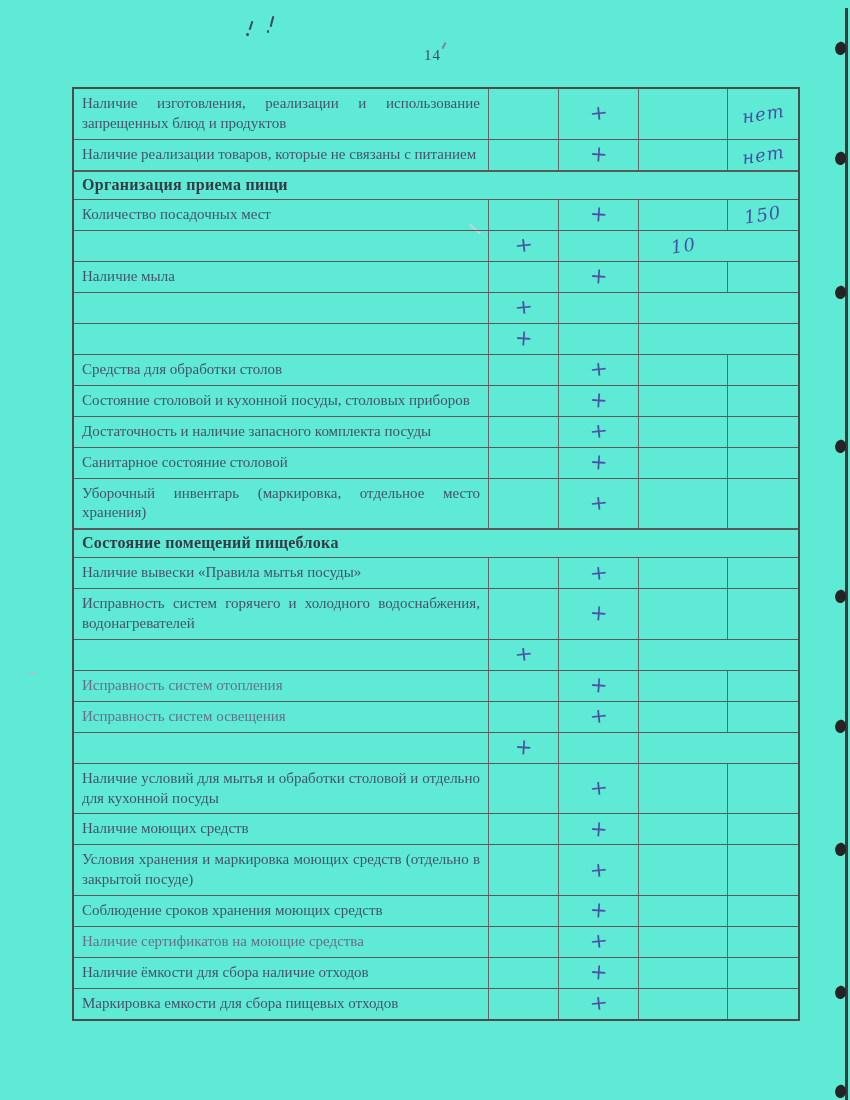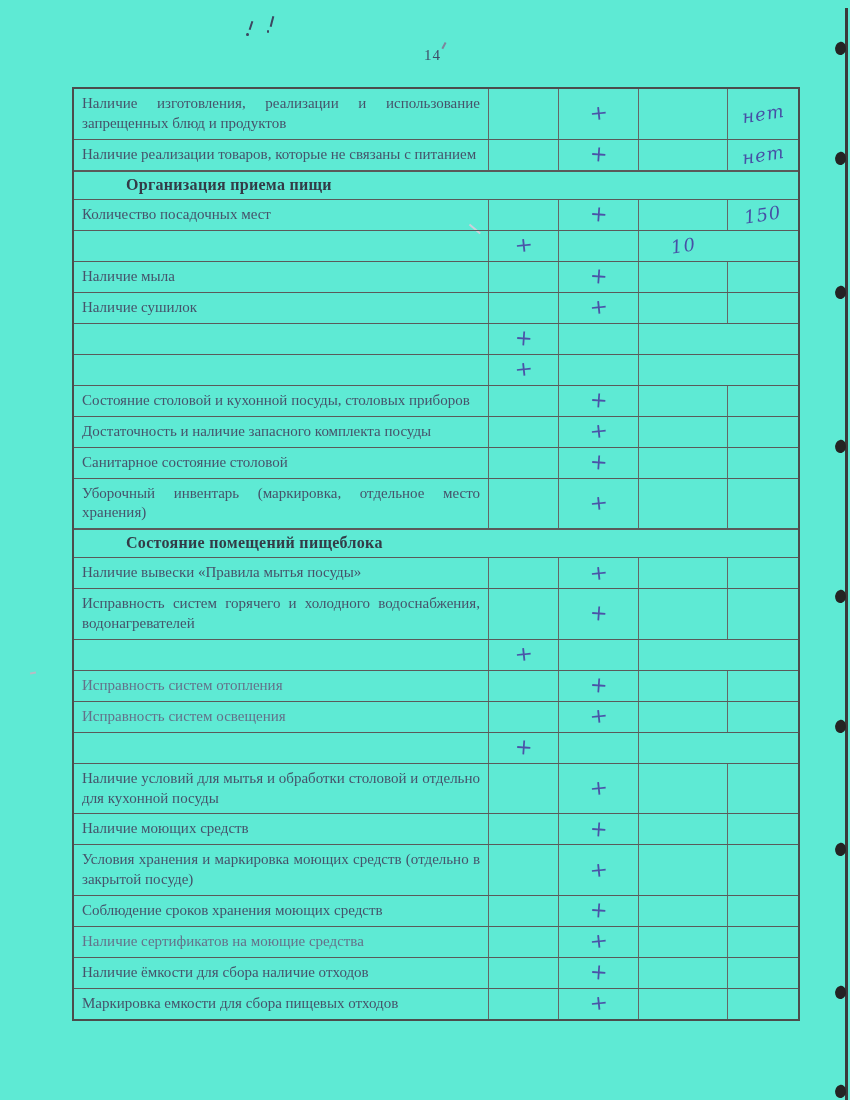--- a/index.html
+++ b/index.html
@@ -27,21 +27,21 @@
 
   
   .checklist{position:absolute;left:72px;top:87px;width:724px;border:2px solid #4c4c4c;background:transparent;}
   .t-row{display:grid;grid-template-columns:415px 70px 80px 89px auto;border-bottom:1.5px solid #5a5a5a;}
   .t-row:last-child{border-bottom:none;}
   .t-row > div{box-sizing:border-box;}
   .cell{border-right:1.5px solid #666;min-height:30px;}
   .cell:last-child{border-right:none;}
   .label-cell{padding:5px 8px 5px 8px;font-size:15px;line-height:1.32;color:#46536b;text-align:justify;}
   .check-cell,.empty-cell,.value-cell{display:flex;align-items:center;justify-content:center;}
-  .sec-row{display:block;border-bottom:1.5px solid #5a5a5a;border-top:0.5px solid #5a5a5a;padding-left:44px;}
+  .sec-row{display:block;border-bottom:1.5px solid #5a5a5a;border-top:0.5px solid #5a5a5a;}
   .sec-label{padding:4px 8px 4px 8px;min-height:27px;box-sizing:border-box;font-size:16px;font-weight:bold;color:#333b47;letter-spacing:0.3px;}
 
   
   .t-row:nth-child(17) .label-cell,
   .t-row:nth-child(18) .label-cell,
   .t-row:nth-child(19) .label-cell,
   .t-row:nth-child(25) .label-cell{color:#64718a;}
 
   
   .plus{font-family:"DejaVu Sans",sans-serif;font-size:21px;font-weight:400;color:#4b53a8;transform:rotate(-6deg) scale(1.05,0.95);line-height:1;}
@@ -116,41 +116,41 @@
     <div class="cell empty-cell"></div>
     <div class="cell check-cell">
           <span class="plus">+</span>
         </div>
     <div class="cell empty-cell"></div>
     <div class="cell value-cell">
           <span class="hand-value"></span>
         </div>
   </div>
       <div class="t-row">
-    <div class="cell label-cell">Наличие сушилок</div>
-    <div class="cell empty-cell"></div>
-    <div class="cell check-cell">
-          <span class="plus">+</span>
-        </div>
-    <div class="cell empty-cell"></div>
-    <div class="cell value-cell">
-          <span class="hand-value"></span>
-        </div>
-  </div>
-      <div class="t-row">
-    <div class="cell empty-cell"></div>
-    <div class="cell check-cell">
-          <span class="plus">+</span>
-        </div>
-    <div class="cell empty-cell"></div>
-    <div class="cell value-cell">
-          <span class="hand-value"></span>
-        </div>
-  </div>
-      <div class="t-row">
+    <div class="cell empty-cell"></div>
+    <div class="cell check-cell">
+          <span class="plus">+</span>
+        </div>
+    <div class="cell empty-cell"></div>
+    <div class="cell value-cell">
+          <span class="hand-value"></span>
+        </div>
+  </div>
+      <div class="t-row">
+    <div class="cell empty-cell"></div>
+    <div class="cell check-cell">
+          <span class="plus">+</span>
+        </div>
+    <div class="cell empty-cell"></div>
+    <div class="cell value-cell">
+          <span class="hand-value"></span>
+        </div>
+  </div>
+      <div class="t-row">
+    <div class="cell label-cell">Средства для обработки столов</div>
     <div class="cell empty-cell"></div>
     <div class="cell check-cell">
           <span class="plus">+</span>
         </div>
     <div class="cell empty-cell"></div>
     <div class="cell value-cell">
           <span class="hand-value"></span>
         </div>
   </div>
       <div class="t-row">

